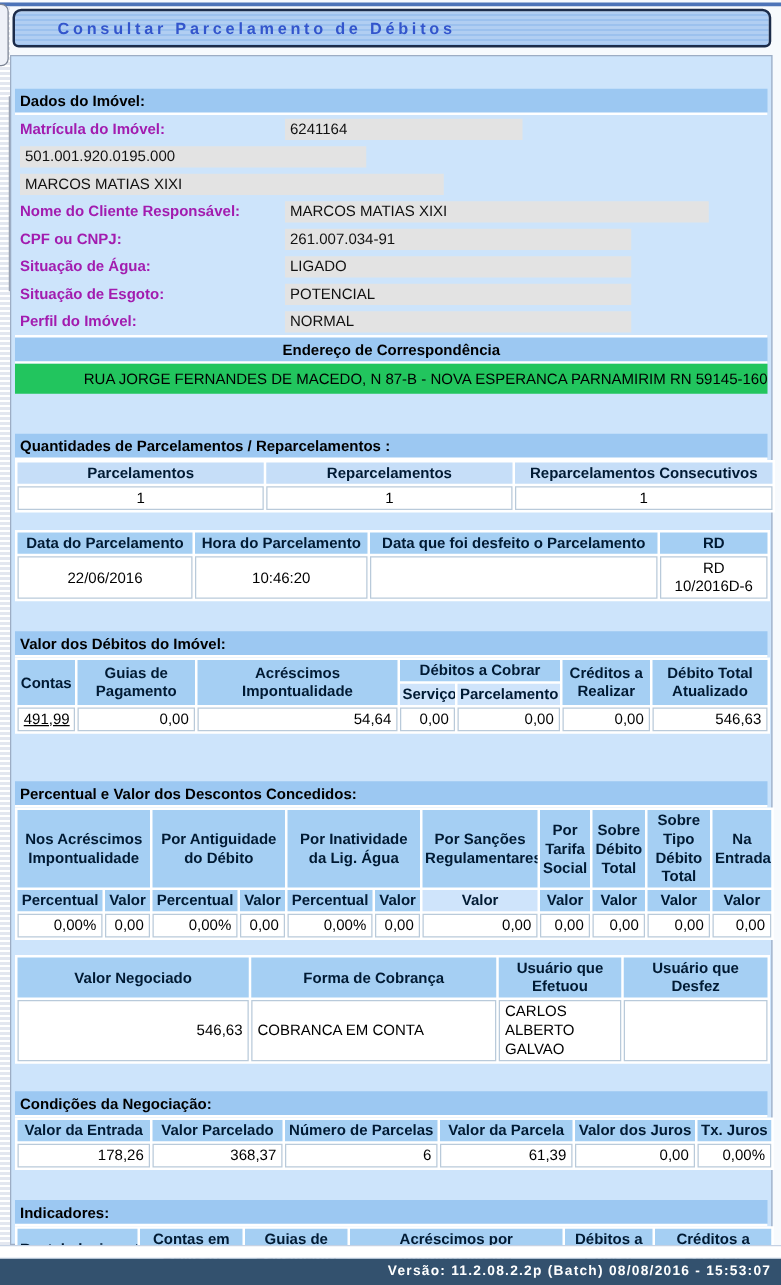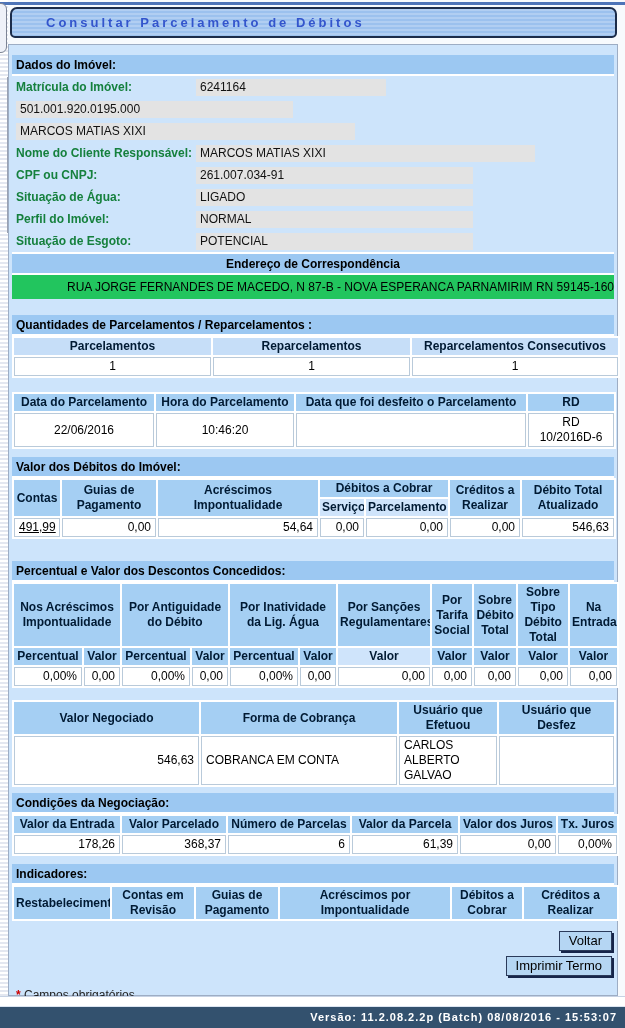--- a/index.html
+++ b/index.html
@@ -18,24 +18,24 @@
   .title-tab { position:absolute; left:10px; top:7px; width:607px; height:31px;
     border:2px solid #1c2c4a; border-radius:7px 7px 5px 5px;
     background:repeating-linear-gradient(180deg,#b1cef2 0 2px,#9cc1ee 2px 4px);
     display:flex; align-items:center; padding-left:34px; }
   .title-text { color:#3355cc; font-weight:bold; font-size:13px; letter-spacing:3px; }
 
   .panel { position:absolute; left:8px; top:44px; width:610px; height:952px;
     background:#cde4fb; border:1px solid #9dadc4; padding:10px 3px 0 3px; }
 
   .sec-title { background:#9cc8f2; border-bottom:2px solid #ffffff; font-weight:bold;
-    font-size:12px; color:#000; padding:3px 4px 2px 4px; }
+    font-size:12px; color:#000; padding:3px 4px 2px 4px;margin-top:16px; }
 
   .frm-row { display:flex; align-items:center; height:22px; padding-left:4px; }
-  .frm-label { width:180px; font-weight:bold; font-size:12px; color:#15803d; }
+  .frm-label { width:212px; font-weight:bold; font-size:12px; color:#a21caf; }
   .frm-value { background:#e3e3e3; height:17px; line-height:17px; font-size:12px; padding-left:4px; color:#111; overflow:hidden; white-space:nowrap; }
   .w-210 { width:190px; } .w-277 { width:277px; } .w-347 { width:339px; }
 
   .addr-hdr { background:#9cc8f2; text-align:center; font-weight:bold; font-size:12px;
     padding:3px 0 2px 0; border-top:2px solid #fff; border-bottom:2px solid #fff; color:#000; }
   .addr-val { background:#22c55e; text-align:right; font-size:12px; padding:5px 0; color:#000; }
 
   table { border-collapse:separate; border-spacing:2px; background:#ffffff;
     table-layout:fixed; width:604px; }
   th { background:#a5cff3; color:#001a33; font-size:12px; font-weight:bold;
@@ -95,26 +95,26 @@
   </div>
   <div class="frm-row">
     <span class="frm-label">CPF ou CNPJ:</span>
     <span class="frm-value w-277">261.007.034-91</span>
   </div>
   <div class="frm-row">
     <span class="frm-label">Situação de Água:</span>
     <span class="frm-value w-277">LIGADO</span>
   </div>
   <div class="frm-row">
+    <span class="frm-label">Situação de Esgoto:</span>
+    <span class="frm-value w-277">POTENCIAL</span>
+  </div>
+  <div class="frm-row">
     <span class="frm-label">Perfil do Imóvel:</span>
     <span class="frm-value w-277">NORMAL</span>
-  </div>
-  <div class="frm-row">
-    <span class="frm-label">Situação de Esgoto:</span>
-    <span class="frm-value w-277">POTENCIAL</span>
   </div>
   <div class="addr-hdr">Endereço de Correspondência</div>
   <div class="addr-val">RUA JORGE FERNANDES DE MACEDO, N 87-B - NOVA ESPERANCA PARNAMIRIM RN 59145-160</div>
 
   <div class="gap16"></div>
 
   <div class="sec-title">Quantidades de Parcelamentos / Reparcelamentos :</div>
   <table>
     <colgroup>
         <col style="width:197px">

